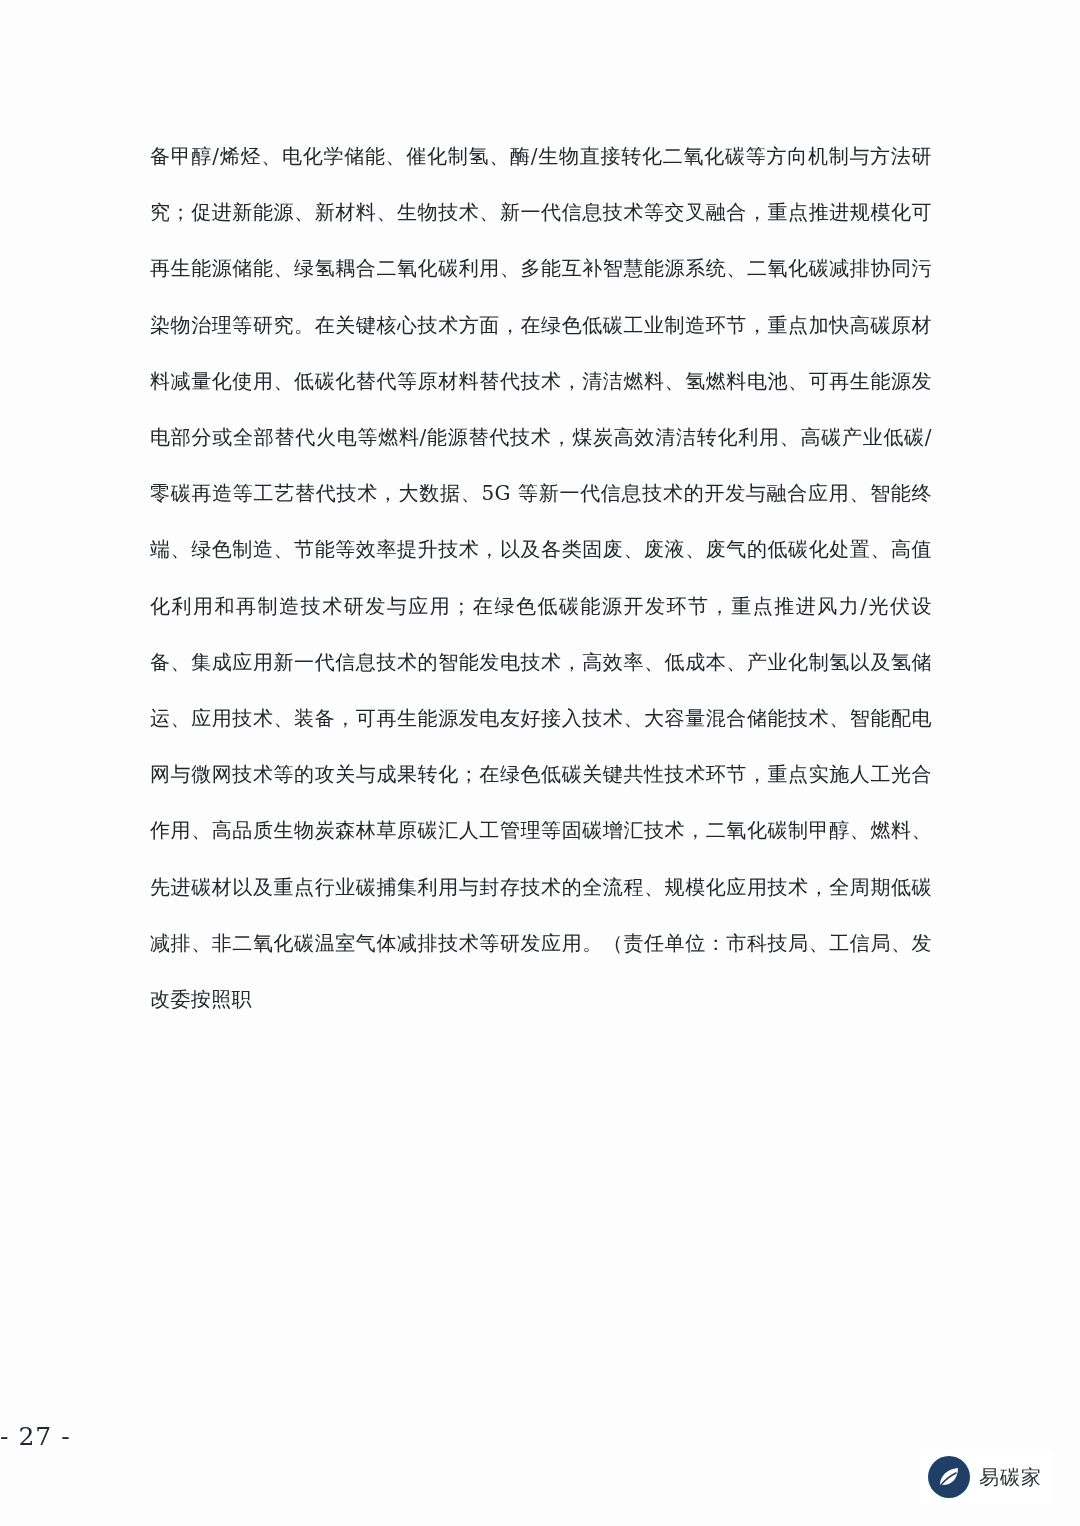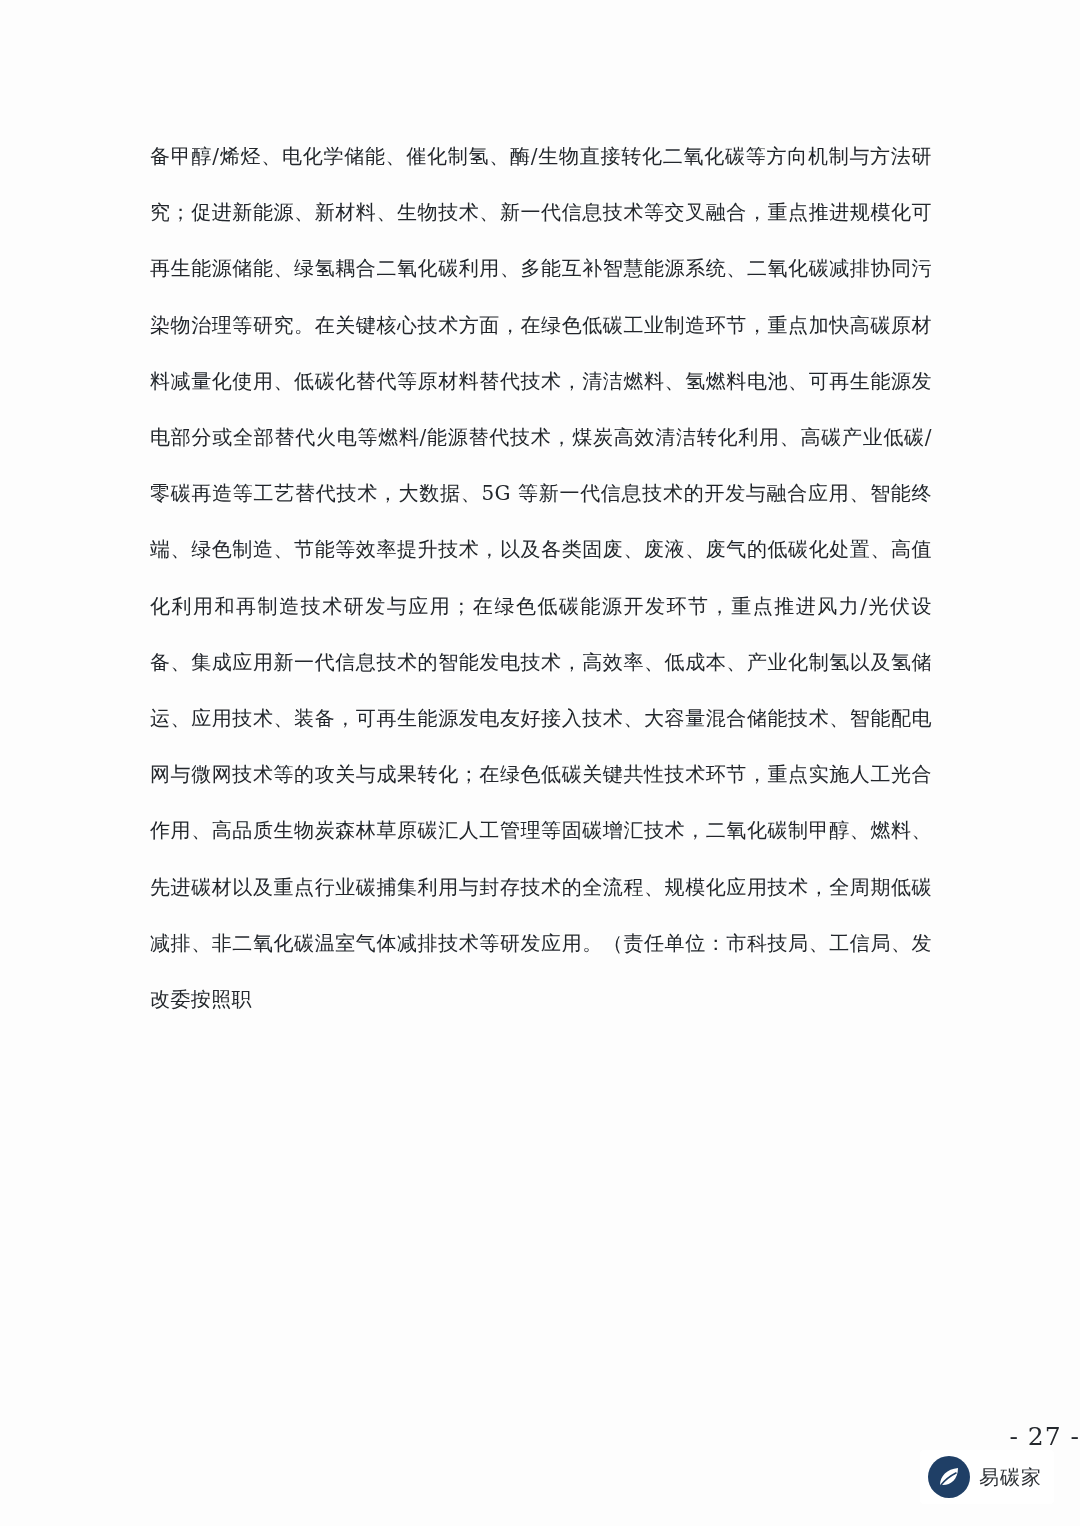--- a/index.html
+++ b/index.html
@@ -33,21 +33,21 @@
     text-justify: inter-character;
     letter-spacing: 0.4px;
     white-space: pre-wrap;
     word-break: break-all;
   }
   .page-number {
     position: absolute;
     left: 0;
     right: 0;
     top: 1422px;
-    text-align: right;
+    text-align: left;
     font-family: "DejaVu Serif", "Liberation Serif", serif;
     font-size: 25px;
     color: #24282d;
     letter-spacing: 1px;
   }
   .watermark {
     position: absolute;
     right: 26px;
     bottom: 22px;
     display: flex;

